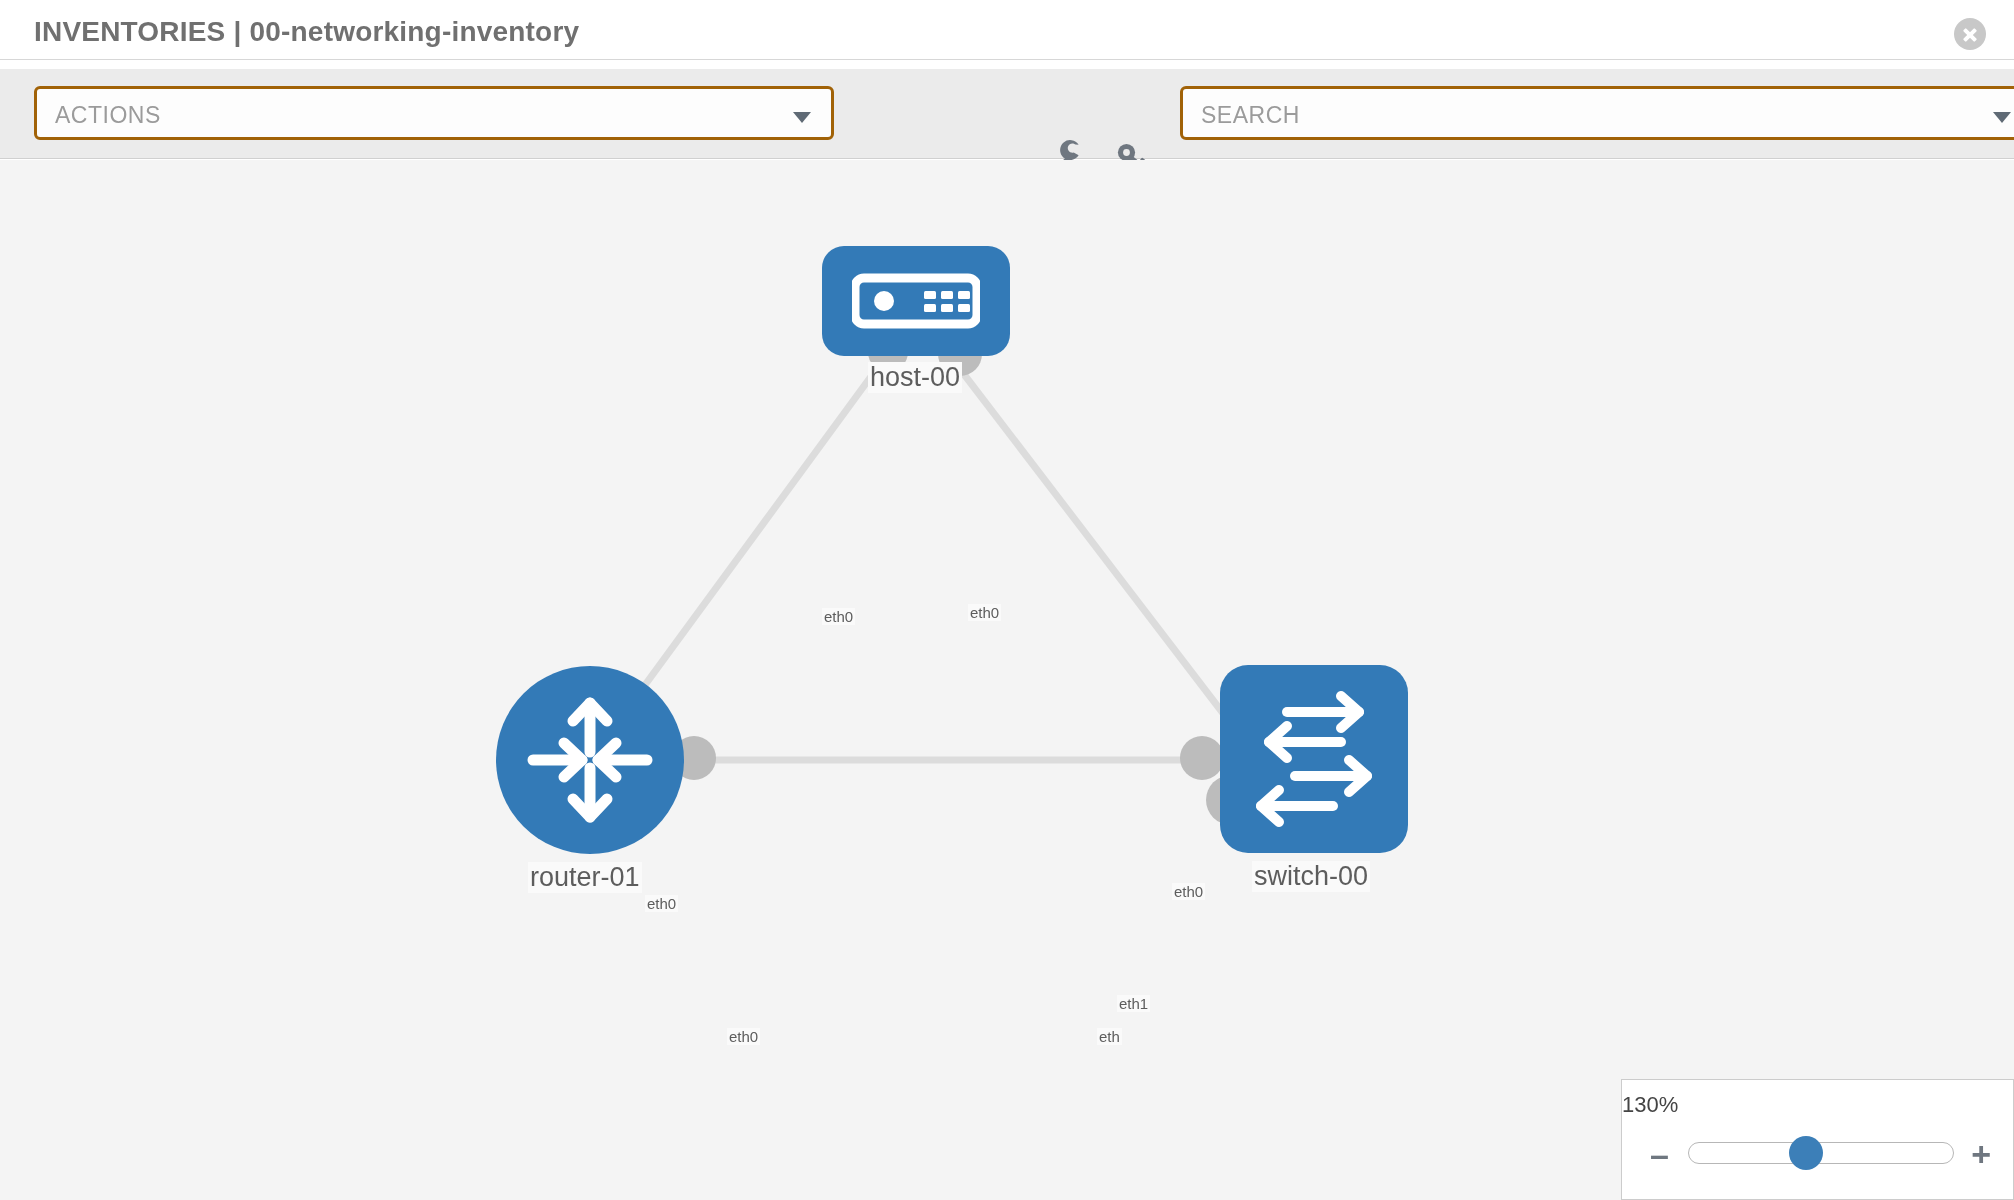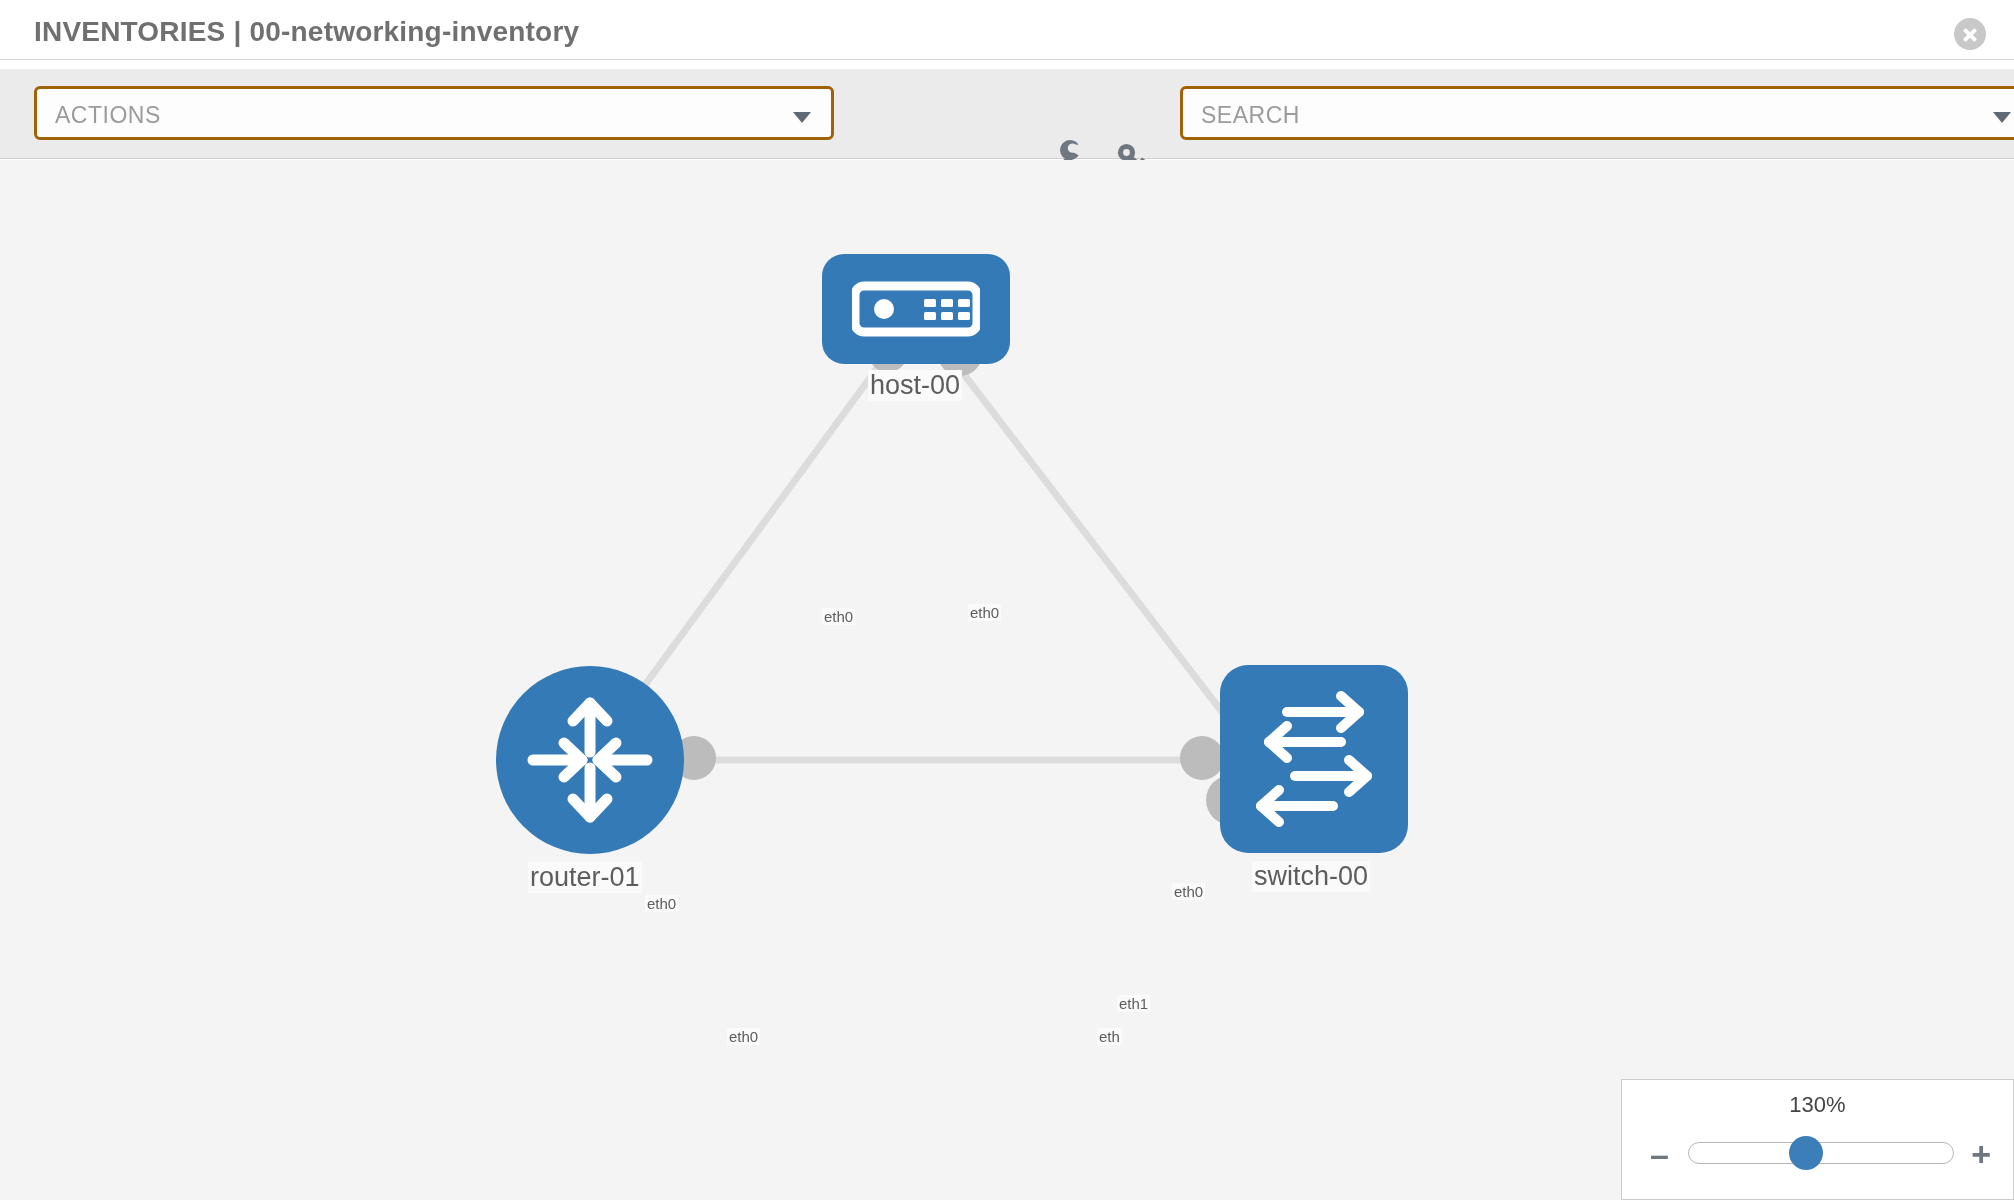--- a/index.html
+++ b/index.html
@@ -132,21 +132,21 @@
 
   
   #zoom-control {
     position: absolute; left: 1621px; top: 1079px;
     width: 393px; height: 121px;
     background: #ffffff;
     border: 1px solid #cccccc;
   }
   #zoom-value {
     position: absolute; left: 0; right: 0; top: 12px;
-    text-align: center;
+    text-align: left;
     font-size: 22px; color: #444444;
   }
   #zoom-minus, #zoom-plus {
     position: absolute; top: 57px;
     font-size: 34px; color: #6f7780;
     font-weight: bold; line-height: 1;
     cursor: pointer; user-select: none;
   }
   #zoom-minus { left: 28px; }
   #zoom-plus  { right: 22px; }
@@ -214,21 +214,21 @@
       <line x1="686" y1="600" x2="1200" y2="600"></line>
     </g>
   </svg>
 
   <div class="connector" style="left:868px;  top:172px; width:40px; height:40px;"></div>
   <div class="connector" style="left:938px;  top:172px; width:44px; height:44px;"></div>
   <div class="connector" style="left:672px; top:576px; width:44px; height:44px;"></div>
   <div class="connector" style="left:1180px; top:576px; width:44px; height:44px;"></div>
   <div class="connector" style="left:1206px; top:615px; width:50px; height:50px;"></div>
 
-  <div class="node" id="node-host" style="left:822px; top:86px; width:188px; height:110px;margin-top:8px;">
+  <div class="node" id="node-host" style="left:822px; top:86px; width:188px; height:110px;">
     <div class="node-shape"></div>
     <svg style="position:absolute; left:30px; top:22px;" width="128" height="66" viewBox="0 0 128 66">
       <rect x="3" y="10" width="122" height="46" rx="9" fill="none" stroke="#ffffff" stroke-width="9"></rect>
       <circle cx="32" cy="33" r="10" fill="#ffffff"></circle>
       <g fill="#ffffff">
         <rect x="72" y="23" width="12" height="8" rx="1.5"></rect>
         <rect x="89" y="23" width="12" height="8" rx="1.5"></rect>
         <rect x="106" y="23" width="12" height="8" rx="1.5"></rect>
         <rect x="72" y="36" width="12" height="8" rx="1.5"></rect>
         <rect x="89" y="36" width="12" height="8" rx="1.5"></rect>

